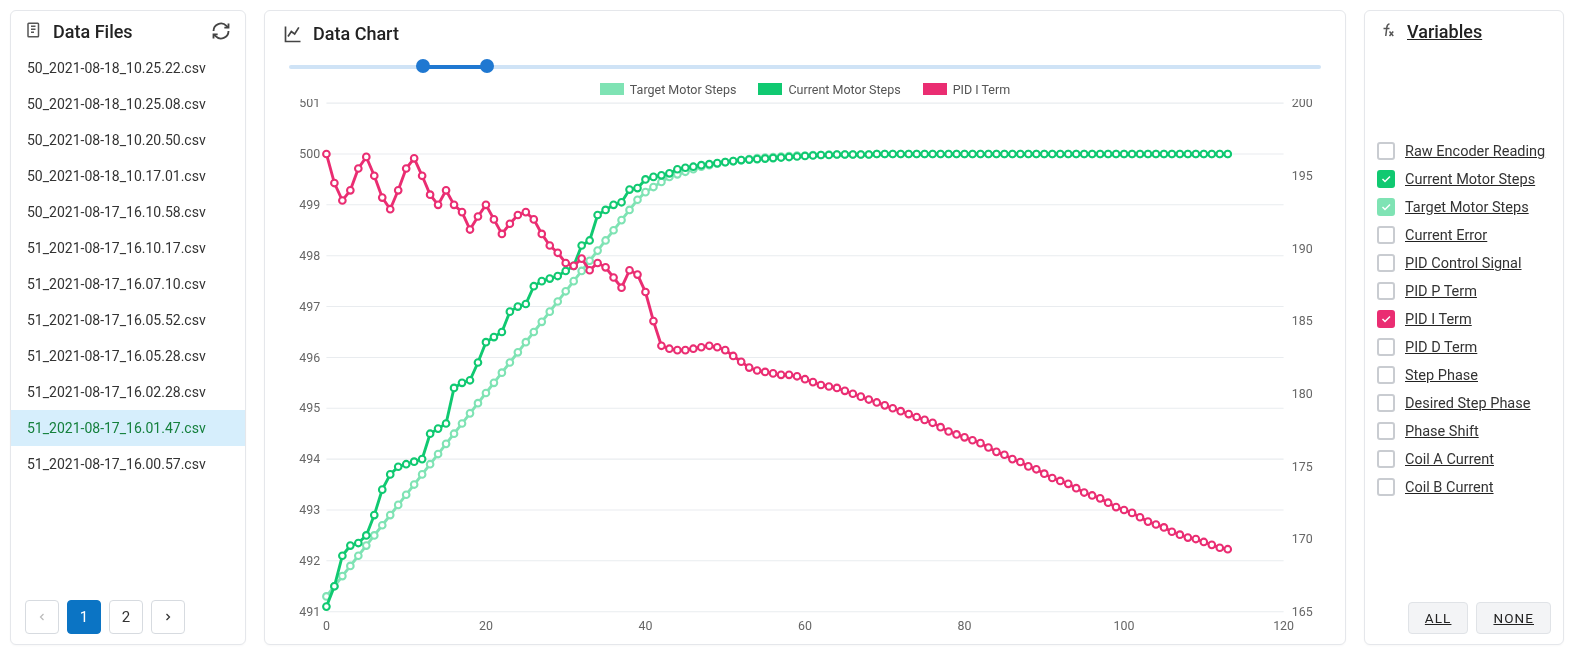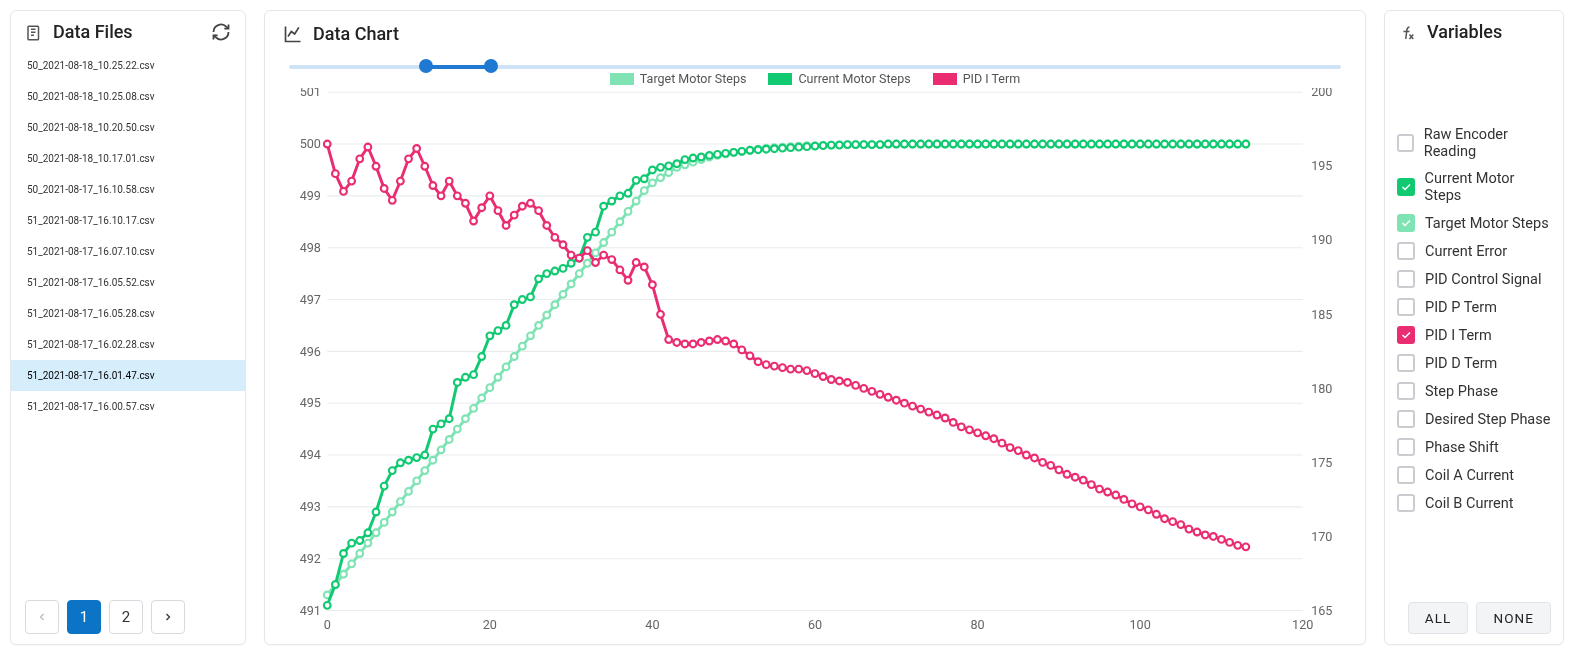--- a/index.html
+++ b/index.html
@@ -2,30 +2,30 @@
 <html><head>
 <meta charset="utf-8">
 <style>
   * { box-sizing: border-box; }
   html, body { margin:0; padding:0; font-family:-apple-system,BlinkMacSystemFont,"Segoe UI",Roboto,Arial,sans-serif; background:#fff; color:#222; }
   .app { display:flex; gap:18px; padding:10px; width:1574px; height:655px; }
 
   .panel { background:#fff; border:1px solid #e5e7eb; border-radius:6px; box-shadow:0 1px 2px rgba(0,0,0,0.03); display:flex; flex-direction:column; }
   .left  { width:236px; }
   .mid   { flex:1; }
-  .right { width:180px; }
-
-  .panel-hdr { display:flex; align-items:flex-end; gap:10px; padding:10px 14px 4px 14px; font-size:18px; font-weight:500; color:#222; }
+  .right { width:200px;text-decoration:underline; }
+
+  .panel-hdr { display:flex; align-items:flex-start; gap:10px; padding:10px 14px 4px 14px; font-size:18px; font-weight:500; color:#222; }
   .panel-hdr .icon { width:18px; height:18px; color:#555; }
   .panel-hdr .spacer { flex:1; }
   .refresh { width:20px; height:20px; color:#444; cursor:pointer; }
 
   .file-list { flex:1; overflow:auto; padding:4px 0; }
-  .file-row { font-size:10px; color:#333; padding:10px 16px; cursor:pointer; white-space:nowrap; overflow:hidden; text-overflow:ellipsis; }
-  .file-row.selected { background:#d6eefc; color:#000000; }
+  .file-row { font-size:14px; color:#333; padding:10px 16px; cursor:pointer; white-space:nowrap; overflow:hidden; text-overflow:ellipsis; }
+  .file-row.selected { background:#d6eefc; color:#15803d; }
 
   .pager { display:flex; gap:8px; padding:10px 14px; }
   .pg-btn { width:34px; height:34px; border:1px solid #d7dbe0; border-radius:4px; background:#fff; display:flex; align-items:center; justify-content:center; font-size:15px; color:#333; cursor:pointer; }
   .pg-btn.active { background:#0b74c4; border-color:#0b74c4; color:#fff; }
   .pg-btn.disabled { color:#bbb; cursor:default; }
 
   
   .mid { padding:12px 18px 8px 18px; }
   .chart-hdr { display:flex; align-items:center; gap:10px; font-size:18px; font-weight:500; margin-bottom:10px; }
   .chart-hdr .icon { width:20px; height:20px; color:#444; }

